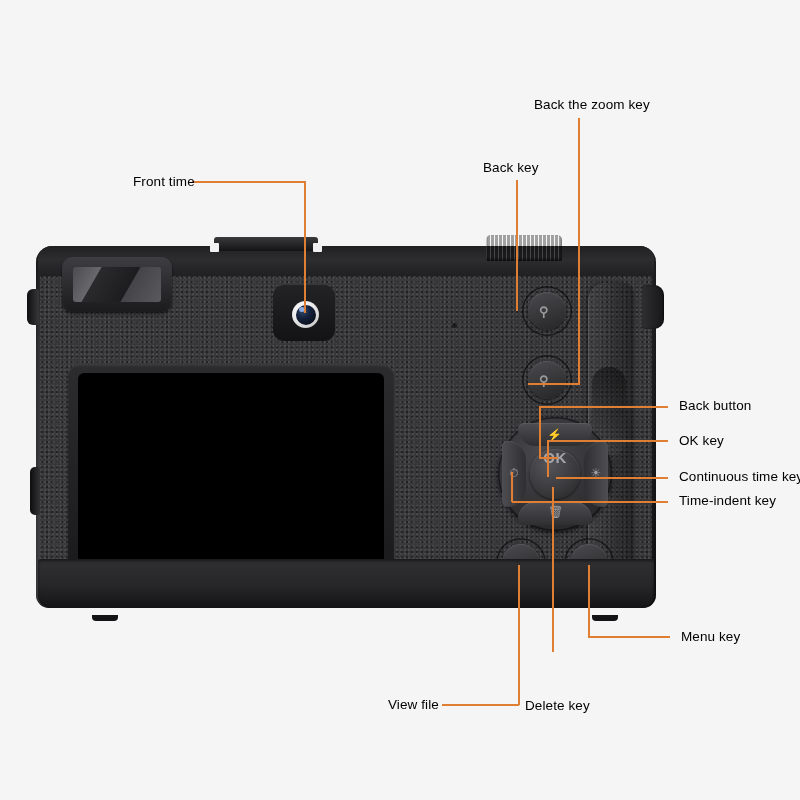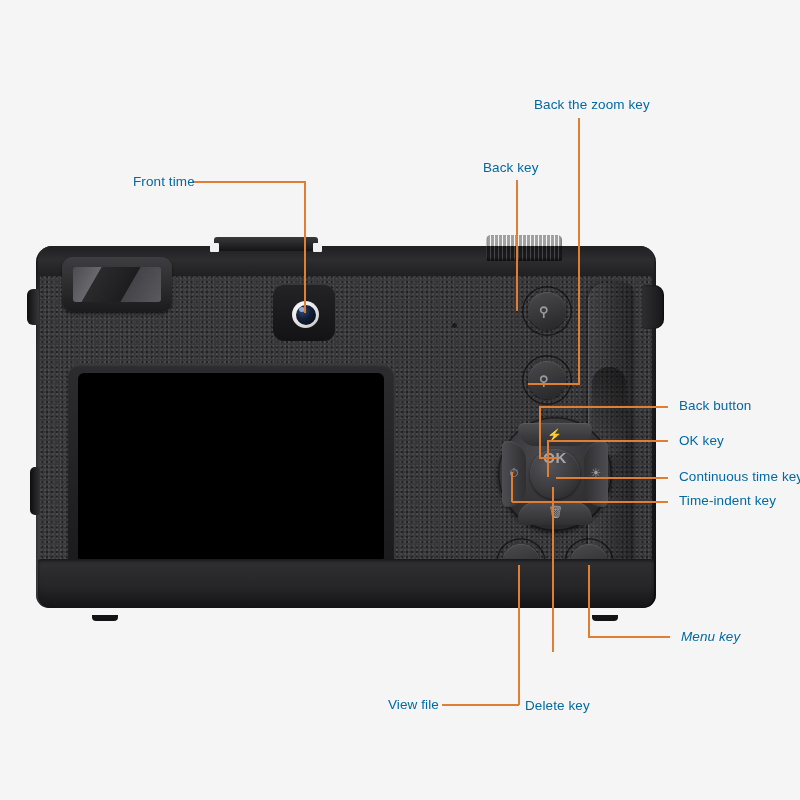--- a/index.html
+++ b/index.html
@@ -16,21 +16,21 @@
     overflow: hidden;
     font-family: "Liberation Sans", sans-serif;
   }
 
   
   .label {
     position: absolute;
     font-family: "Liberation Sans", sans-serif;
     font-size: 13.5px;
     font-weight: 400;
-    color: #0369a1;
+    color: #000000;
     white-space: nowrap;
     letter-spacing: 0.1px;
     line-height: 1;
   }
 
   
   .leader {
     position: absolute;
     background: #e07f33;
   }
@@ -425,19 +425,19 @@
   <div class="label" style="left:534px; top:98px;">Back the zoom key</div>
 
   <div class="label" style="left:679px; top:399px;">Back button</div>
 
   <div class="label" style="left:679px; top:434px;">OK key</div>
 
   <div class="label" style="left:679px; top:470px;">Continuous time key</div>
 
   <div class="label" style="left:679px; top:494px;">Time-indent key</div>
 
-  <div class="label" style="left:681px; top:630px;font-style:italic;">Menu key</div>
+  <div class="label" style="left:681px; top:630px;">Menu key</div>
 
   <div class="label" style="left:525px; top:676px;margin-top:23px;">Delete key</div>
 
   <div class="label" style="left:388px; top:698px;">View file</div>
 
 </div>
 
 </body></html>

